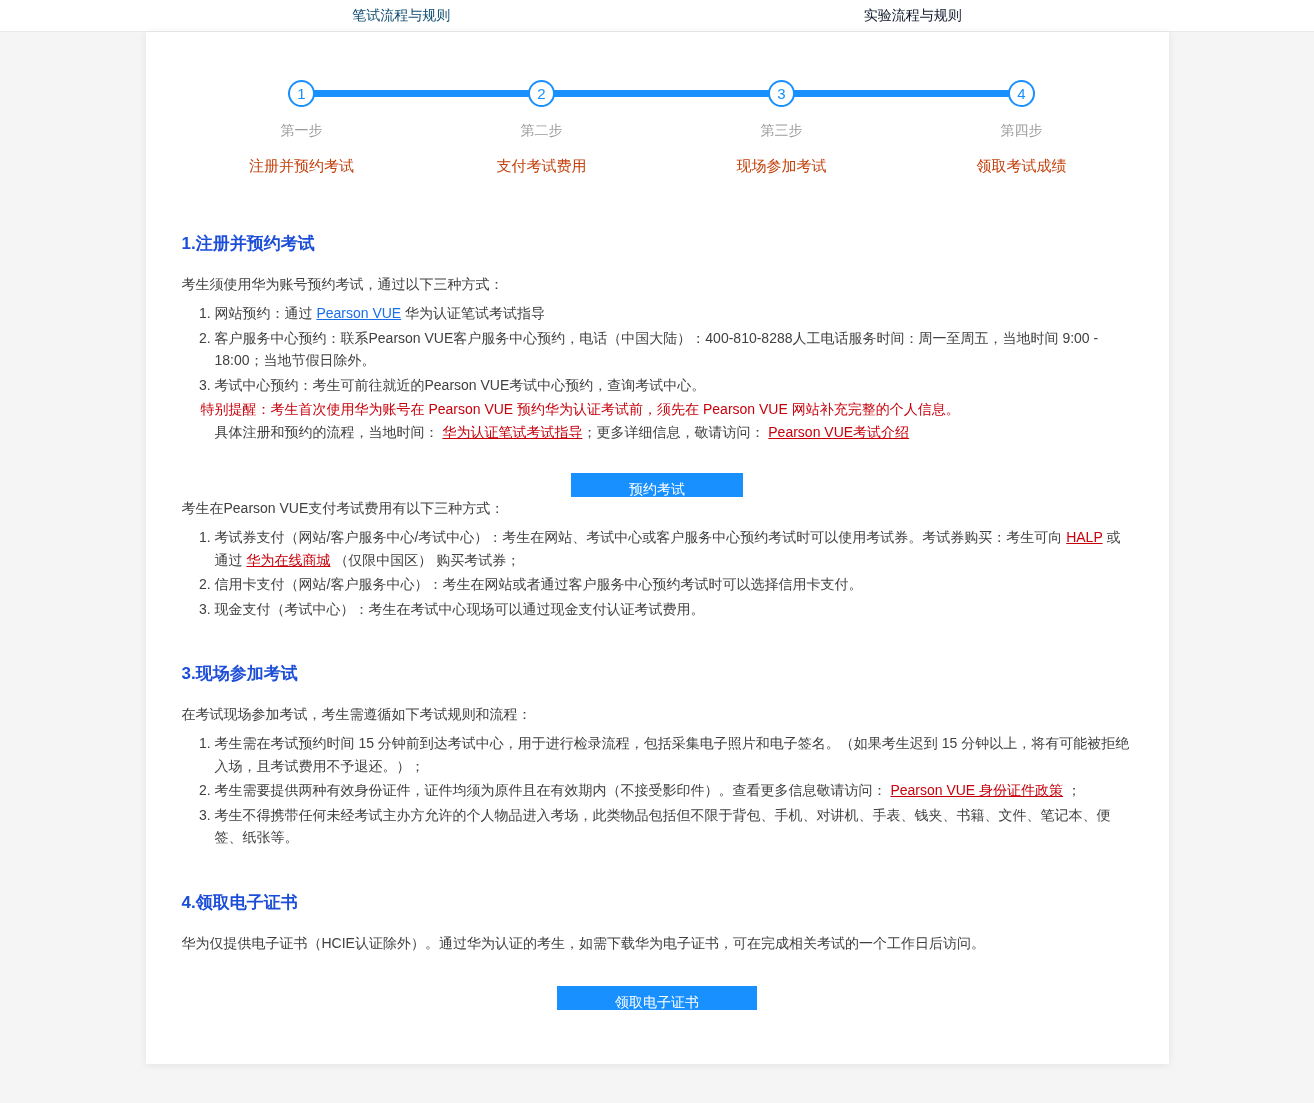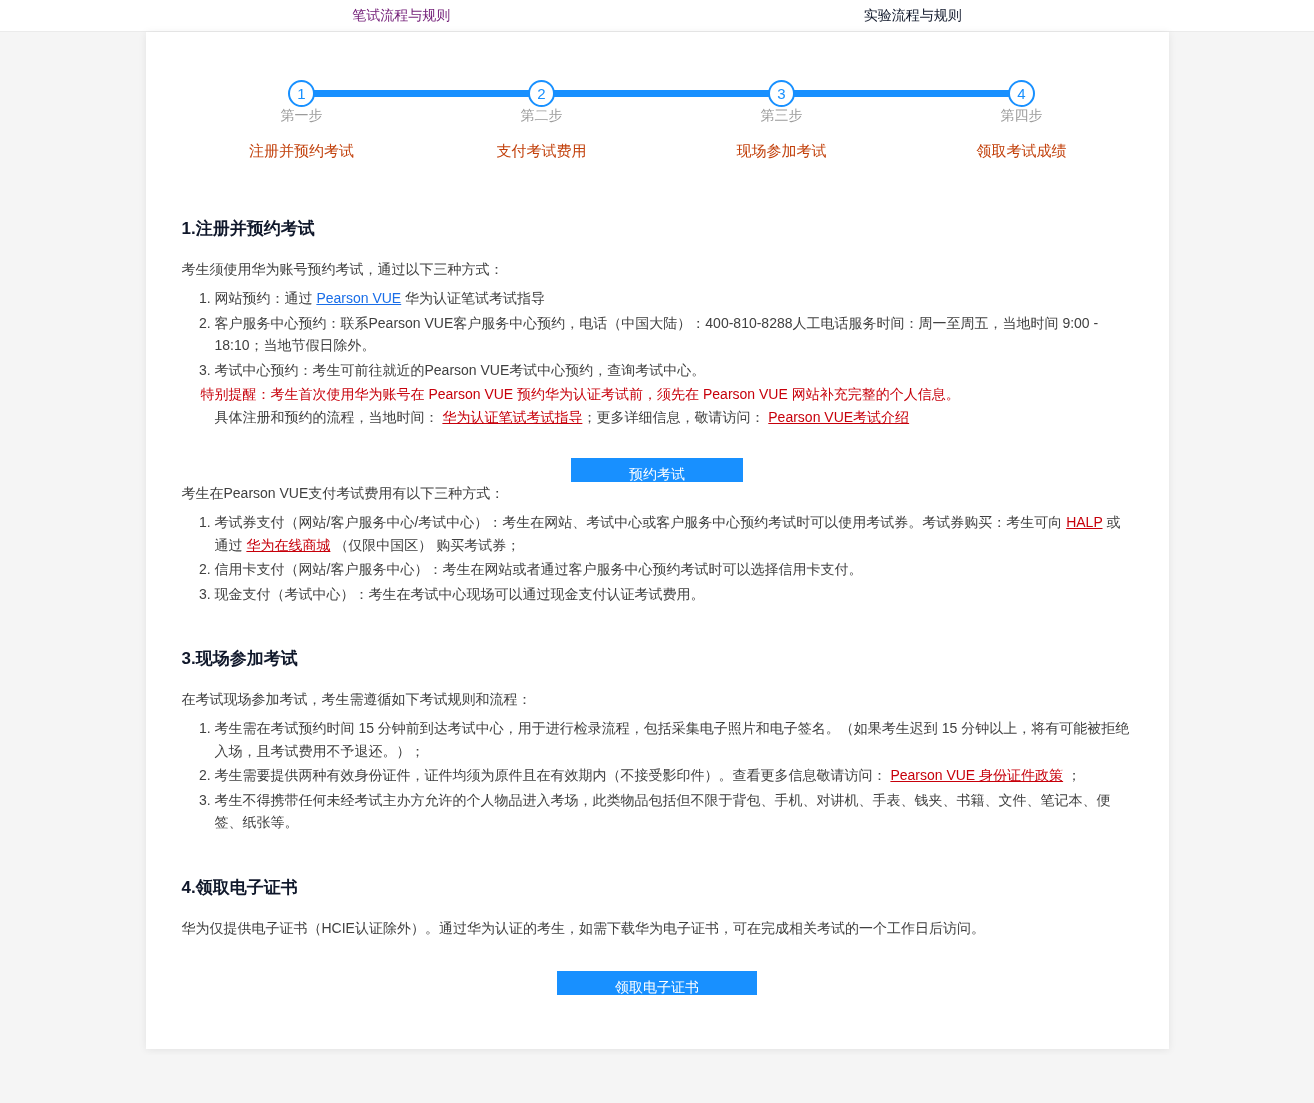--- a/index.html
+++ b/index.html
@@ -24,21 +24,21 @@
   }
   .tab {
     flex: 1;
     display: flex;
     align-items: center;
     justify-content: center;
     font-size: 14px;
     color: #0f172a;
     cursor: pointer;
   }
-  .tab.active { color: #701a75; }
+  .tab.active { color: #0c4a6e; }
   
   .card {
     width: 1023px;
     margin: 0 auto 6px;
     background: #fff;
     box-shadow: 0 1px 8px rgba(0,0,0,0.08);
     padding: 48px 0 54px;
     min-height: 1016px;
   }
   
@@ -71,34 +71,35 @@
     border: 2px solid #1890ff;
     color: #1890ff;
     font-size: 15px;
     display: flex;
     align-items: center;
     justify-content: center;
     position: relative;
     z-index: 1;
   }
   .step-label {
+    margin-top: 15px;
     color: #9b9b9b;
     font-size: 14px;
   }
   .step-name {
     margin-top: 17px;
     color: #c2410c;
     font-size: 15px;
   }
   
   .content { padding: 0 36px; }
   .section-title {
     font-size: 17px;
     font-weight: 700;
-    color: #0f172a;
+    color: #1d4ed8;
     margin: 42px 0 18px;
   }
   .section-title.first { margin-top: 56px; }
   .intro { line-height: 22px; margin-bottom: 7px; }
   ol.rules {
     margin: 0;
     padding-left: 33px;
   }
   ol.rules li {
     line-height: 22.5px;
@@ -169,21 +170,21 @@
       </div>
     </div>
   </div>
 
   <div class="content">
 
     <div class="section-title first">1.注册并预约考试</div>
     <p class="intro">考生须使用华为账号预约考试，通过以下三种方式：</p>
     <ol class="rules">
       <li><span>网站预约：通过 </span><a class="blue-link">Pearson VUE</a><span> 华为认证笔试考试指导</span></li>
-      <li>客户服务中心预约：联系Pearson VUE客户服务中心预约，电话（中国大陆）：400-810-8288人工电话服务时间：周一至周五，当地时间 9:00 - 18:10；当地节假日除外。</li>
+      <li>客户服务中心预约：联系Pearson VUE客户服务中心预约，电话（中国大陆）：400-810-8288人工电话服务时间：周一至周五，当地时间 9:00 - 18:00；当地节假日除外。</li>
       <li>考试中心预约：考生可前往就近的Pearson VUE考试中心预约，查询考试中心。</li>
     </ol>
     <p class="notice-line">特别提醒：考生首次使用华为账号在 Pearson VUE 预约华为认证考试前，须先在 Pearson VUE 网站补充完整的个人信息。</p>
     <p class="guide-line"><span>具体注册和预约的流程，当地时间： </span><a class="red-link">华为认证笔试考试指导</a><span>；更多详细信息，敬请访问： </span><a class="red-link">Pearson VUE考试介绍</a></p>
     <div class="btn-row first">
       <button class="primary-btn btn-book">预约考试</button>
     </div>
 
     <p class="intro">考生在Pearson VUE支付考试费用有以下三种方式：</p>
     <ol class="rules">

